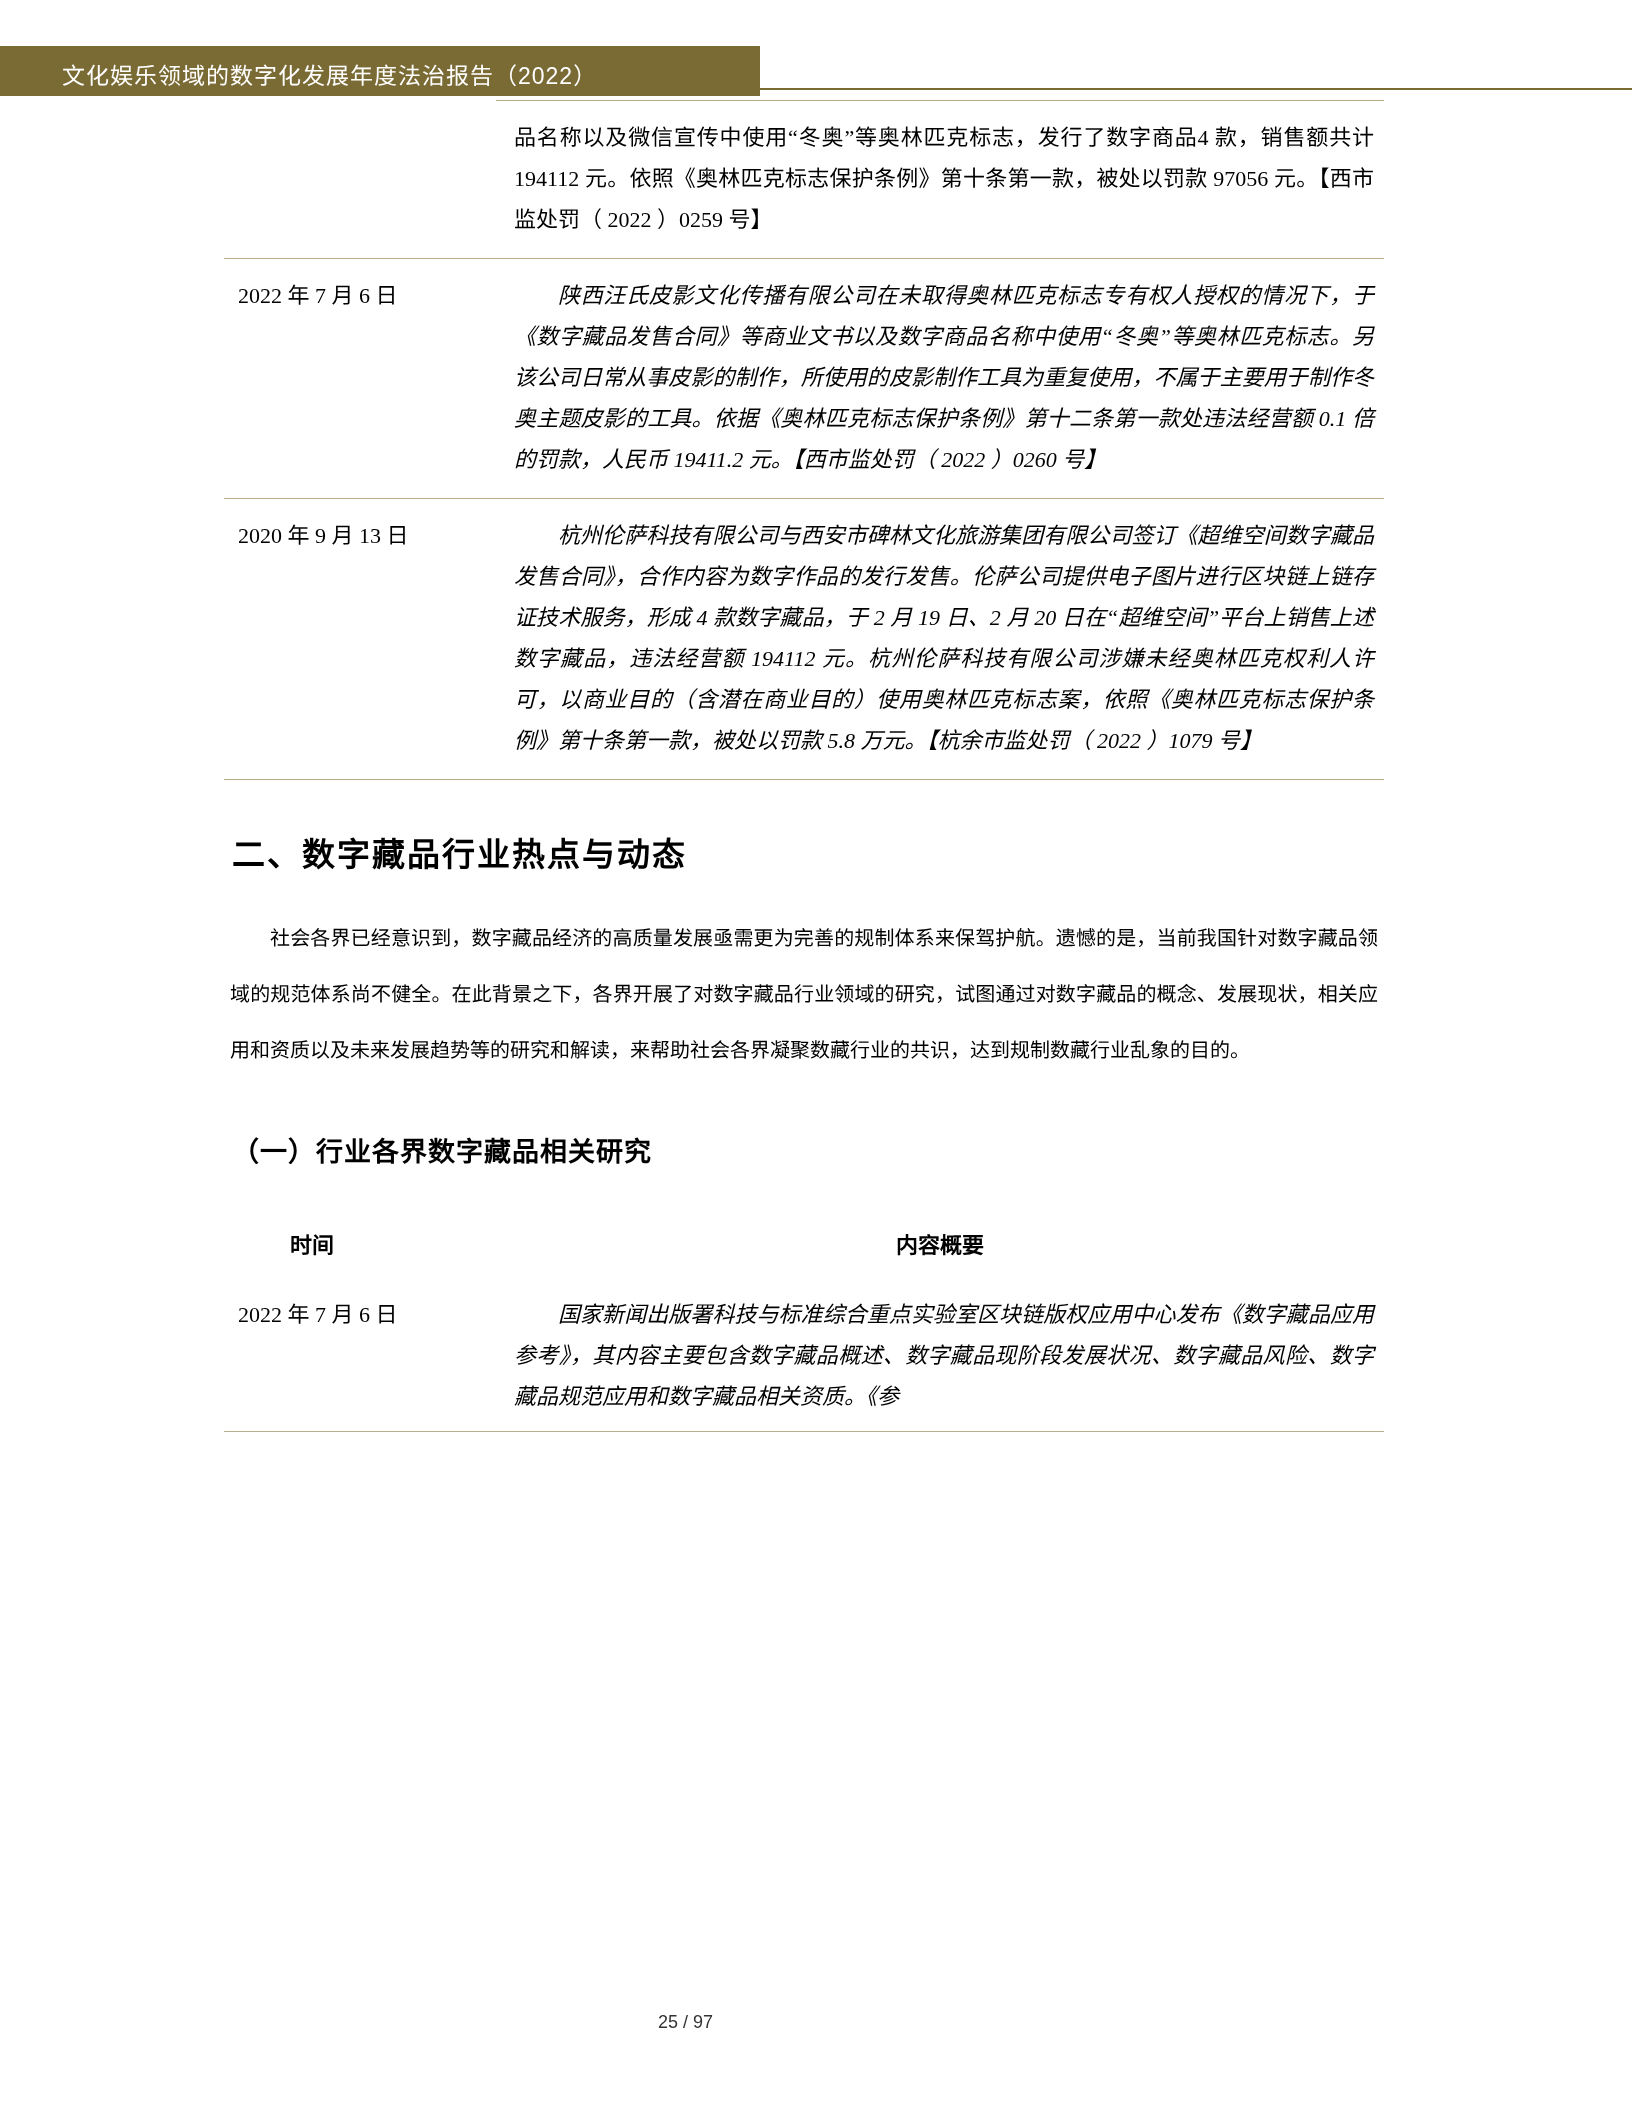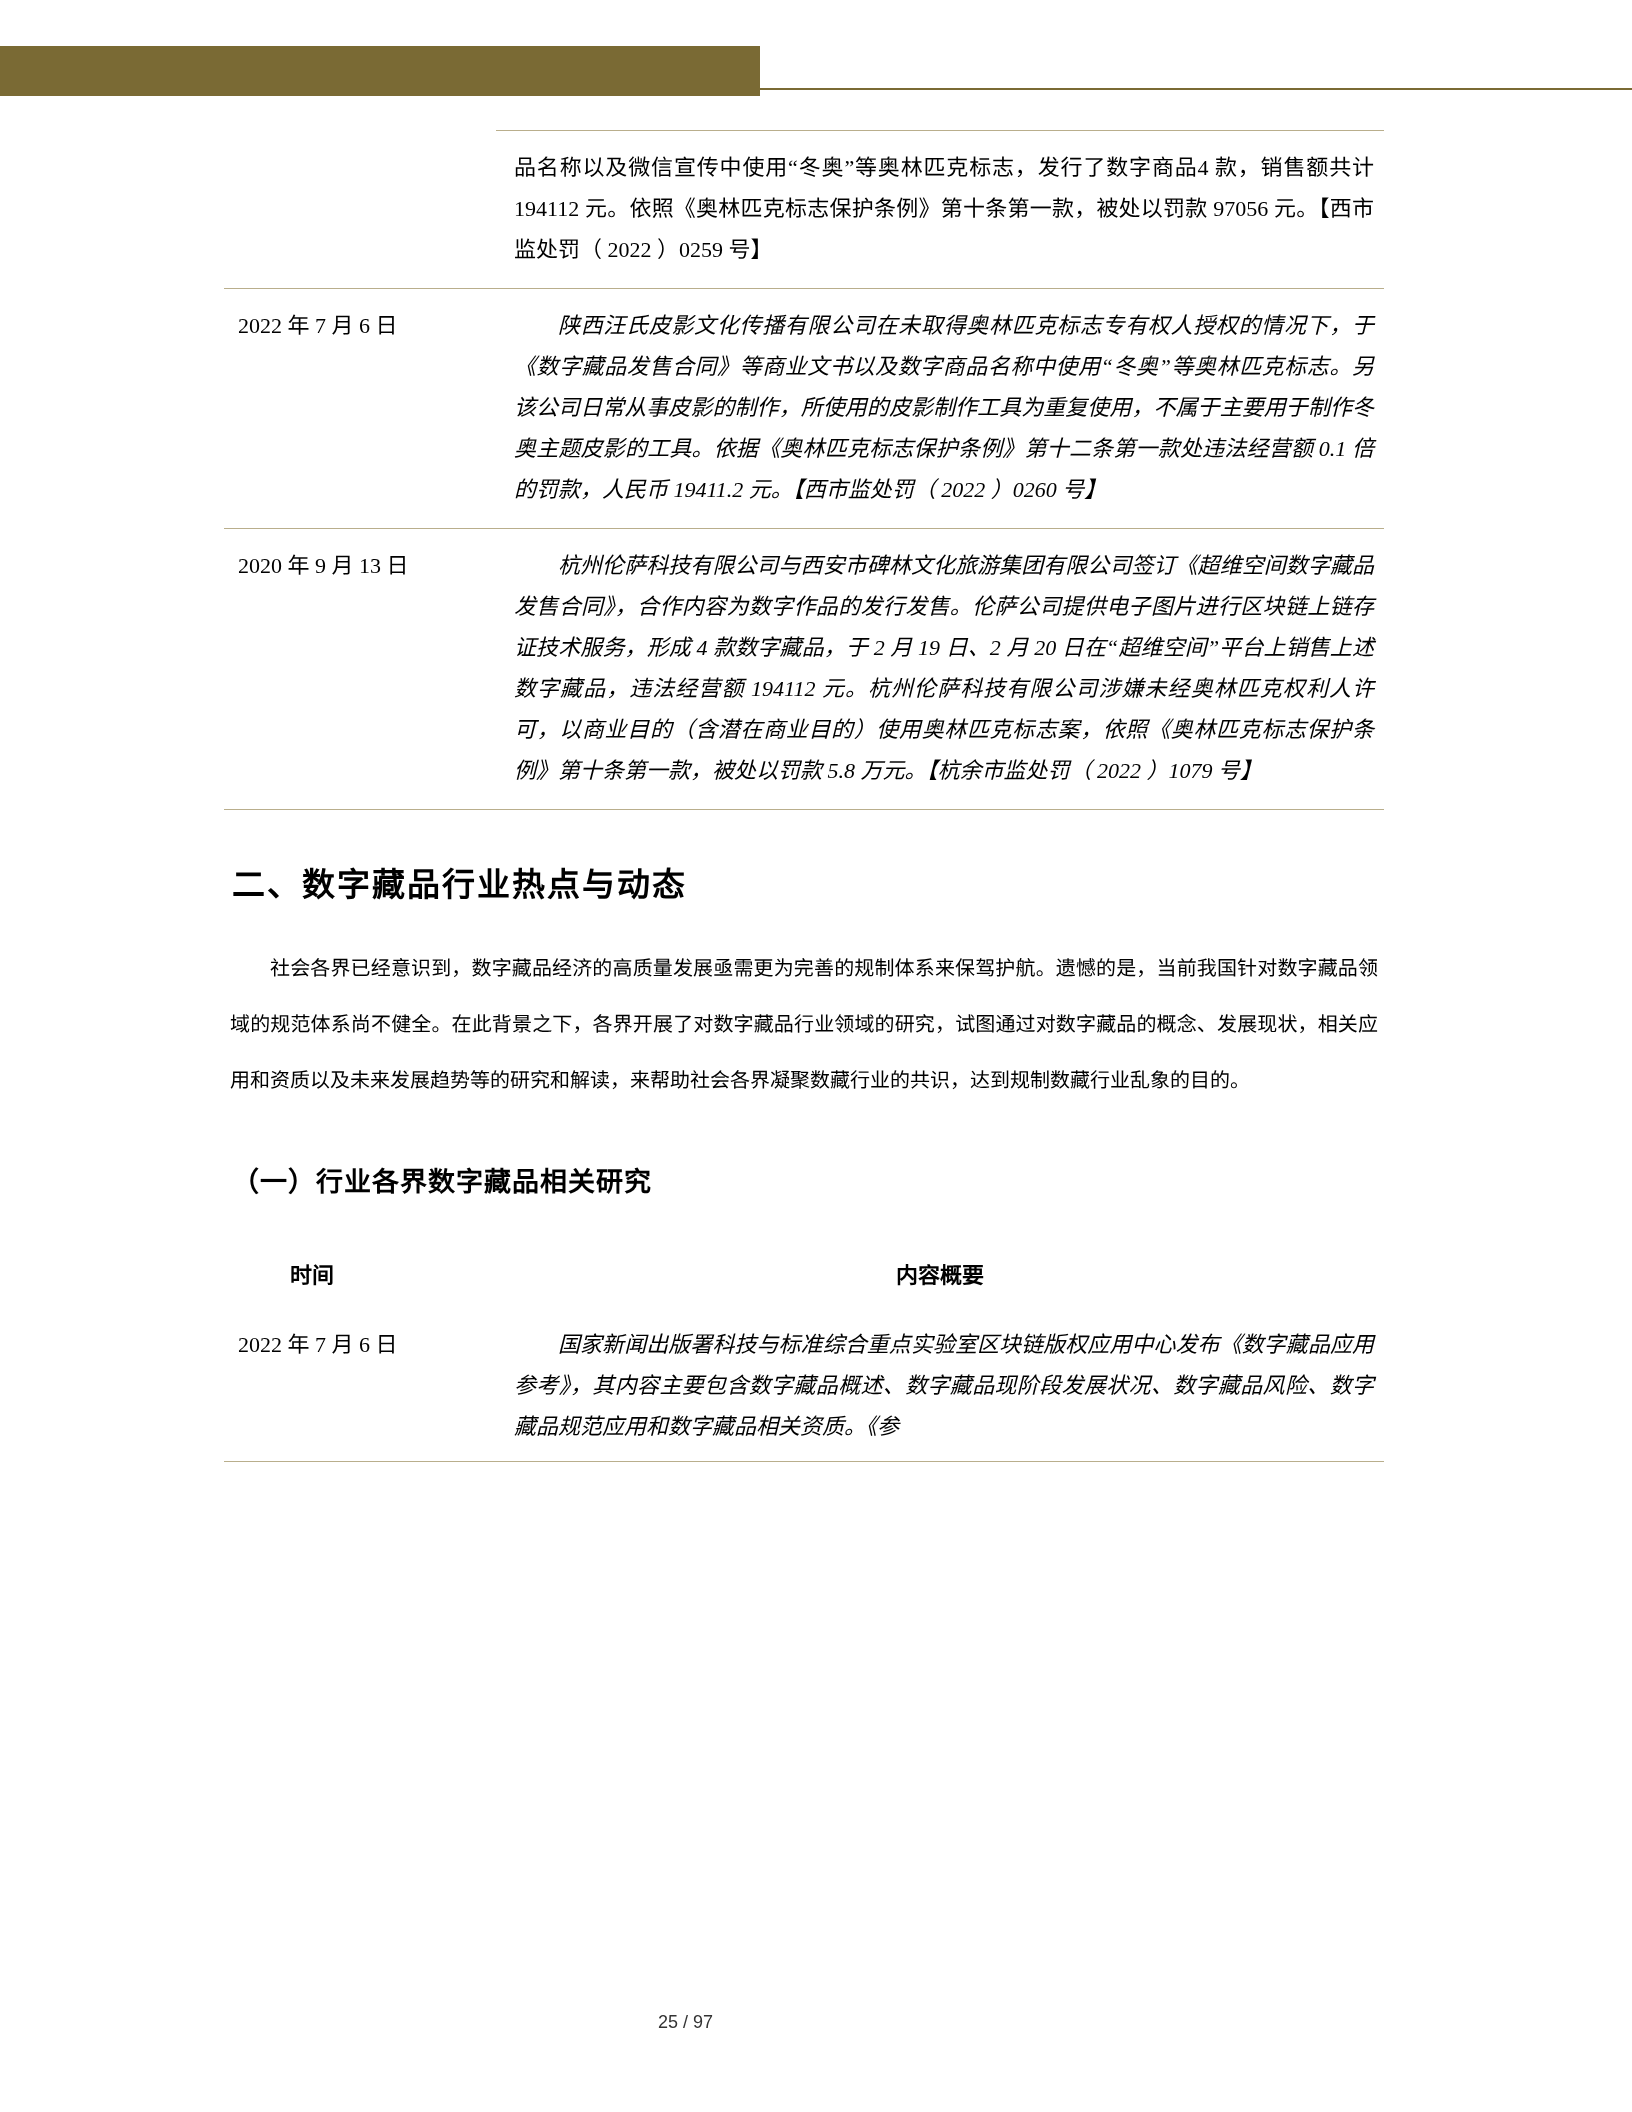--- a/index.html
+++ b/index.html
@@ -47,21 +47,21 @@
     top: 88px;
     left: 760px;
     width: 872px;
     height: 2px;
     background: #7a6a34;
   }
 
   
   .page {
     position: absolute;
-    top: 130px;
+    top: 100px;
     left: 0;
     width: 1480px;
   }
 
   
   table.doc-table {
     border-collapse: collapse;
     width: 1160px;
     margin: 0 0 0 224px;
     table-layout: fixed;
@@ -173,20 +173,21 @@
     font-family: "Liberation Sans", "DejaVu Sans", sans-serif;
     font-size: 18px;
     color: #333333;
   }
 </style>
 </head>
 <body>
 
 <div class="header">
   <div class="header-bar"></div>
+  <div class="header-title">文化娱乐领域的数字化发展年度法治报告（2022）</div>
   <div class="header-rule"></div>
 </div>
 
 <div class="page">
 
   <table class="doc-table tbl1">
     <colgroup>
       <col class="col-date">
       <col class="col-body">
     </colgroup>

